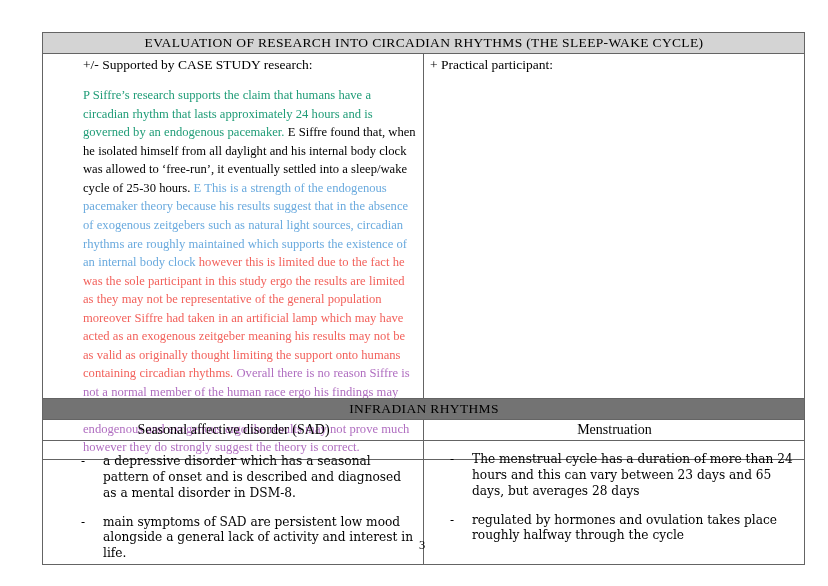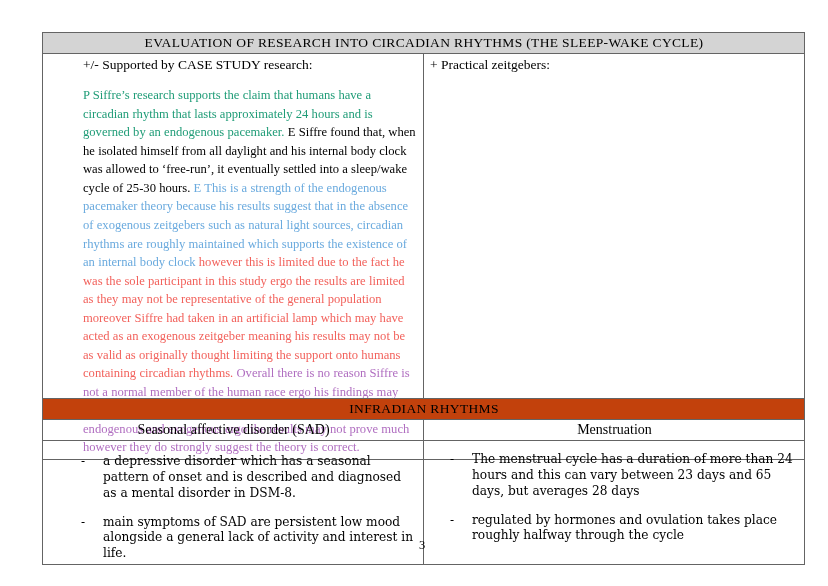--- a/index.html
+++ b/index.html
@@ -142,34 +142,34 @@
         <td class="table-title-cell" colspan="2" style="background: rgb(212, 212, 212); border-color: rgb(100, 100, 100);">EVALUATION OF RESEARCH INTO CIRCADIAN RHYTHMS (THE SLEEP-WAKE CYCLE)</td>
       </tr>
       <tr>
         <td class="label-cell tall-cell" style="border-color: rgb(100, 100, 100); padding-left: 40px;">
           <div>+/- Supported by CASE STUDY research:</div>
           <p class="essay" style="margin-top:13px;">
             <span class="seg" style="color: rgb(31, 156, 119);">P Siffre’s research supports the claim that humans have a circadian rhythm that lasts approximately 24 hours and is governed by an endogenous pacemaker. </span><span class="seg" style="color: rgb(0, 0, 0);">E Siffre found that, when he isolated himself from all daylight and his internal body clock was allowed to ‘free-run’, it eventually settled into a sleep/wake cycle of 25-30 hours. </span><span class="seg" style="color: rgb(106, 170, 222);">E This is a strength of the endogenous pacemaker theory because his results suggest that in the absence of exogenous zeitgebers such as natural light sources, circadian rhythms are roughly maintained which supports the existence of an internal body clock </span><span class="seg" style="color: rgb(242, 98, 92);">however this is limited due to the fact he was the sole participant in this study ergo the results are limited as they may not be representative of the general population moreover Siffre had taken in an artificial lamp which may have acted as an exogenous zeitgeber meaning his results may not be as valid as originally thought limiting the support onto humans containing circadian rhythms. </span><span class="seg" style="color: rgb(176, 110, 192);">Overall there is no reason Siffre is not a normal member of the human race ergo his findings may apply to others, also it is extremely difficult to test the effects of endogenous and exogenous ergo the results may not prove much however they do strongly suggest the theory is correct.</span>
           </p>
         </td>
         <td class="label-cell tall-cell" style="border-color: rgb(100, 100, 100);">
-          <div>+ Practical zeitgebers:</div>
+          <div>+ Practical participant:</div>
         </td>
       </tr>
     </tbody>
   </table>
 
   <table class="doc-table" id="table-infradian">
     <colgroup>
       <col class="col-left">
         <col class="col-right">
     </colgroup>
     <tbody>
       <tr>
-        <td class="table-title-cell" colspan="2" style="background: #c2410c; border-color: rgb(100, 100, 100);">INFRADIAN RHYTHMS</td>
+        <td class="table-title-cell" colspan="2" style="background: #737373; border-color: rgb(100, 100, 100);">INFRADIAN RHYTHMS</td>
       </tr>
       <tr>
         <td class="subhead-cell" style="border-color: rgb(100, 100, 100);">Seasonal affective disorder (SAD)</td>
         <td class="subhead-cell" style="border-color: rgb(100, 100, 100);">Menstruation</td>
       </tr>
       <tr>
         <td class="cell-body-tall" style="border-color: rgb(100, 100, 100);">
           <ul class="bullets list-pad-left">
             <li>
               <span class="dash">-</span>

